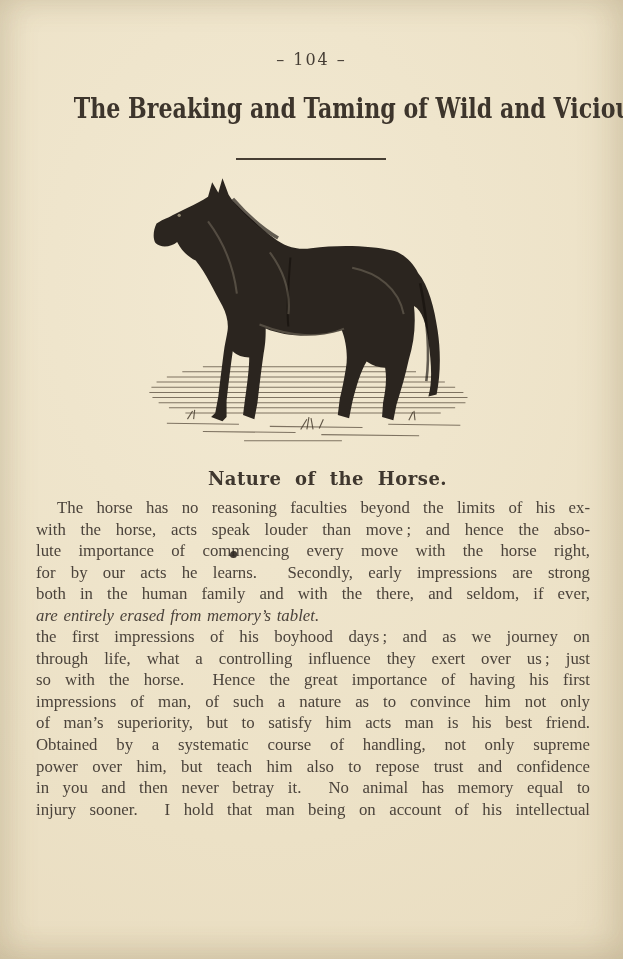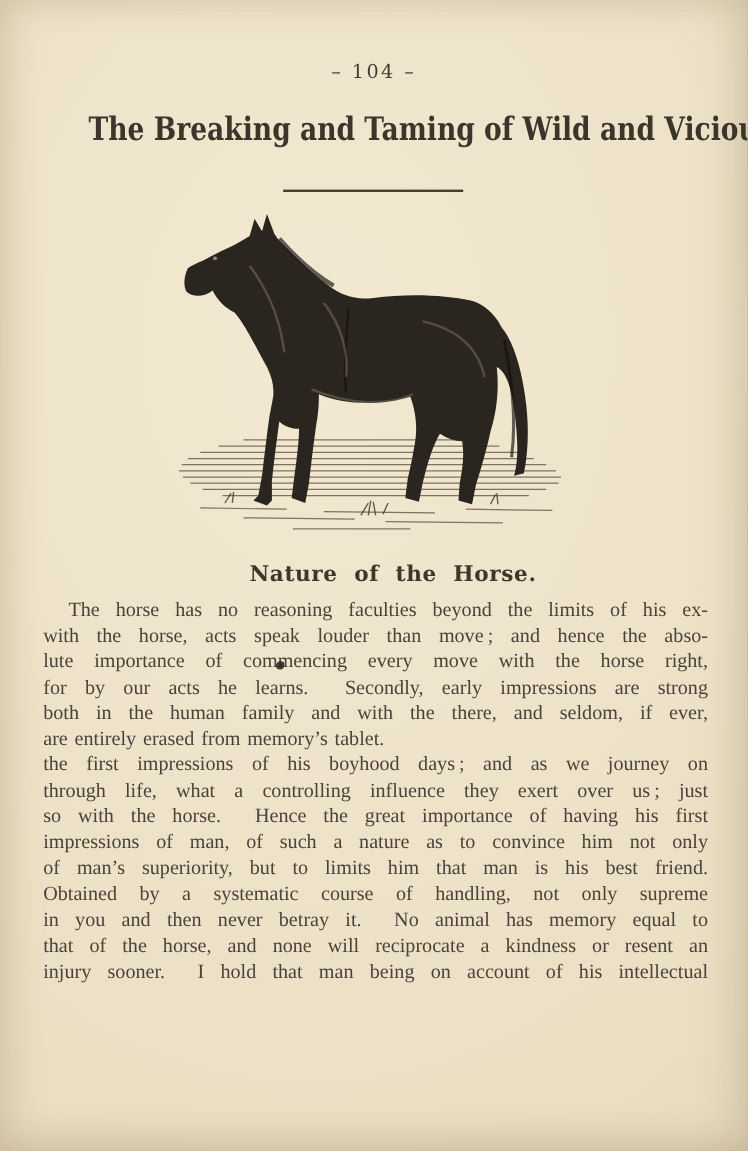--- a/index.html
+++ b/index.html
@@ -24,21 +24,21 @@
   .heading{
     position:absolute;top:452px;left:0;width:100%;margin:16px;text-align:center;
     font-family:"DejaVu Serif", serif;font-weight:700;font-size:18px;color:#3f372e;
     word-spacing:7px;letter-spacing:.5px;
   }
   .bodytext{
     position:absolute;top:497px;left:36px;width:554px;
     font-size:16.8px;line-height:21.55px;color:#4b433b;
   }
   .line{text-align:justify;text-align-last:justify;height:21.55px;overflow:hidden;word-spacing:1.5px;}
-  .line.last{text-align-last:left;}
+  .line.last{text-align-last:left;font-style:italic;}
   .line.first{text-indent:21px;}
   .ink-blot{
     position:absolute;left:230px;top:551px;width:7px;height:7px;
     background:#2e2720;border-radius:60% 45% 55% 50%;opacity:.9;
   }
 </style>
 </head>
 <body>
 
 <div class="page">
@@ -142,23 +142,23 @@
         <div class="line">lute importance of commencing every move with the horse right,</div>
         <div class="line">for by our acts he learns.&nbsp; Secondly, early impressions are strong</div>
         <div class="line">both in the human family and with the there, and seldom, if ever,</div>
         <div class="line last">are entirely erased from memory’s tablet.</div>
       </div>
     <div class="para">
         <div class="line">the first impressions of his boyhood days ; and as we journey on</div>
         <div class="line">through life, what a controlling influence they exert over us ; just</div>
         <div class="line">so with the horse.&nbsp; Hence the great importance of having his first</div>
         <div class="line">impressions of man, of such a nature as to convince him not only</div>
-        <div class="line">of man’s superiority, but to limits him that man is his best friend.</div>
+        <div class="line">of man’s superiority, but to satisfy him acts man is his best friend.</div>
         <div class="line">Obtained by a systematic course of handling, not only supreme</div>
+        <div class="line">power over him, but teach him also to repose trust and confidence</div>
         <div class="line">in you and then never betray it.&nbsp; No animal has memory equal to</div>
-        <div class="line">that of the horse, and none will reciprocate a kindness or resent an</div>
         <div class="line">injury sooner.&nbsp; I hold that man being on account of his intellectual</div>
       </div>
   </div>
 
   <div class="ink-blot"></div>
 
 </div>
 
 </body></html>

